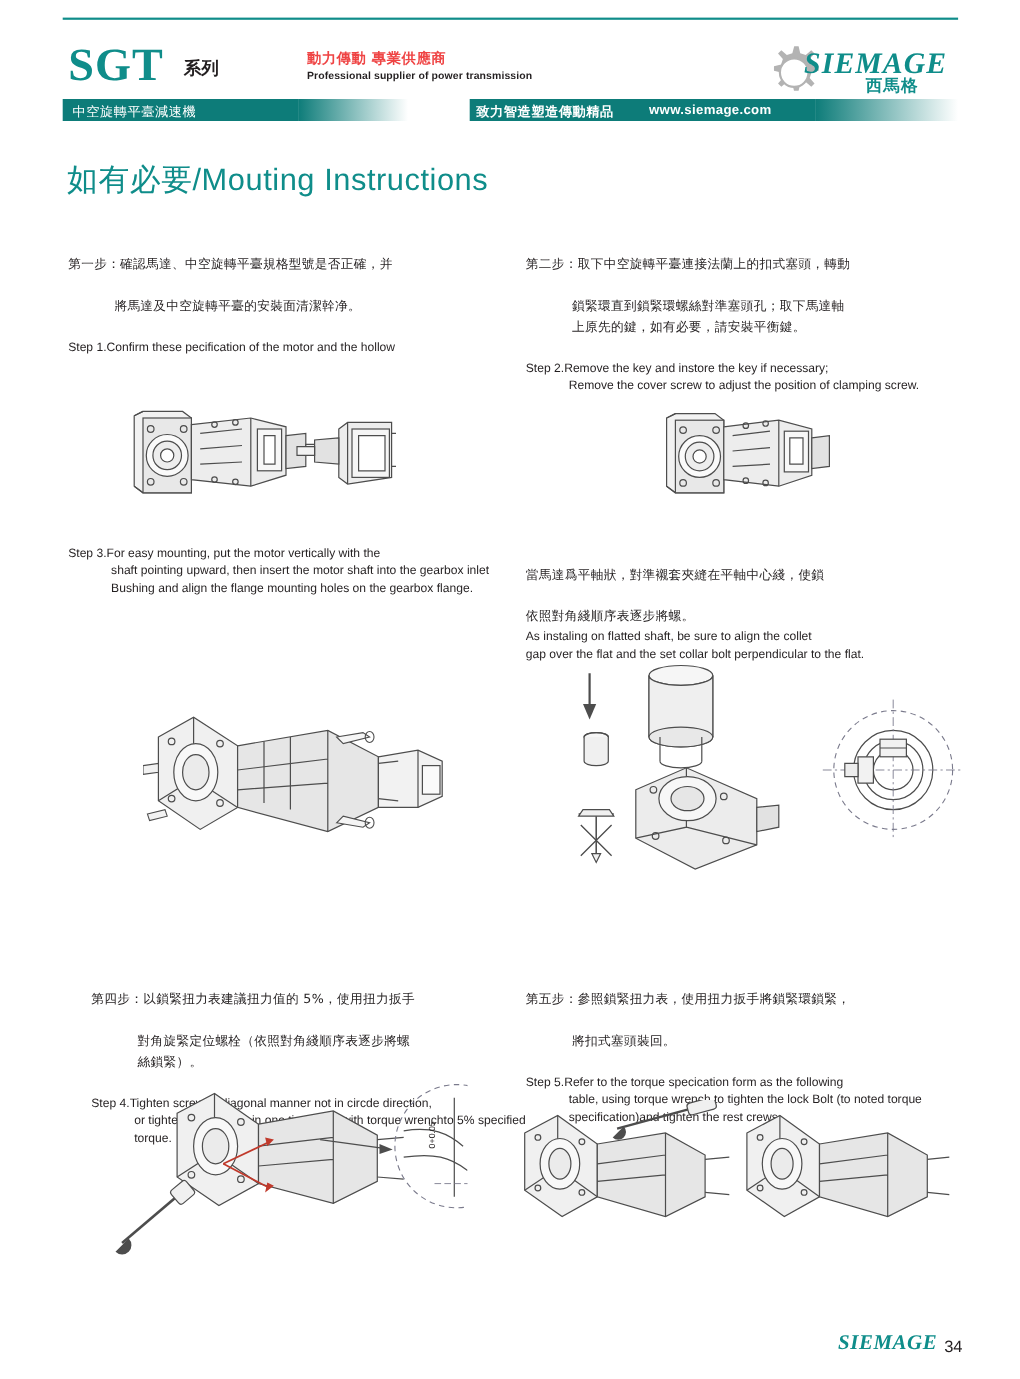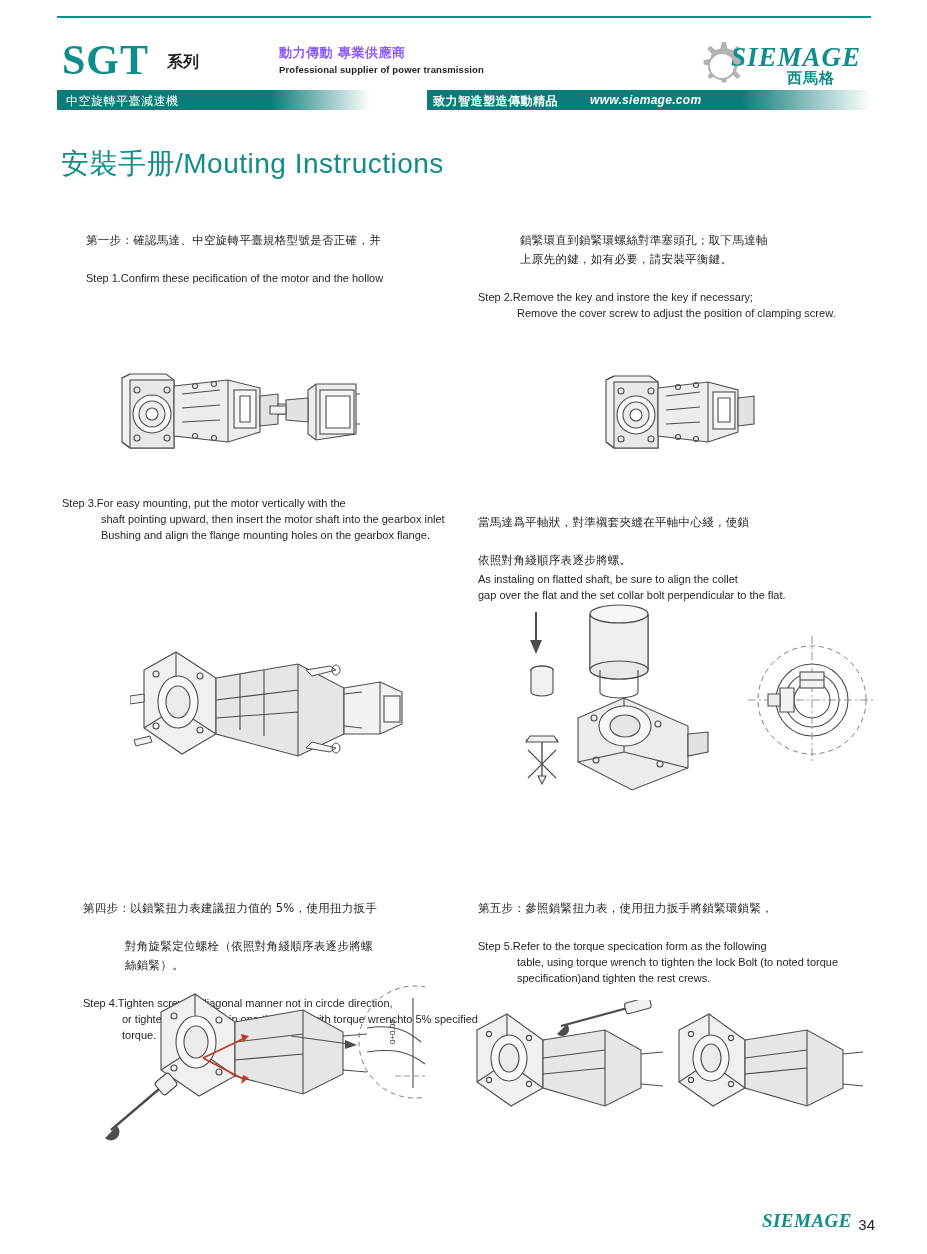--- a/index.html
+++ b/index.html
@@ -57,21 +57,21 @@
     font-size: 16px;
     color: #231f20;
   }
   .slogan-cn {
     position: absolute;
     left: 222px;
     top: 10px;
     font-family: "DejaVu Sans", sans-serif;
     font-weight: bold;
     font-size: 13px;
-    color: #8b5cf6;
+    color: #ef4444;
     letter-spacing: 0.5px;
   }
   .slogan-en {
     position: absolute;
     left: 222px;
     top: 30px;
     font-size: 9.5px;
     font-weight: bold;
     color: #231f20;
     letter-spacing: 0.1px;
@@ -173,21 +173,20 @@
   }
   .bar-url {
     position: absolute;
     left: 533px;
     top: 3px;
     font-size: 12px;
     font-weight: bold;
     color: #ffffff;
     letter-spacing: 0.3px;
     z-index: 3;
-    font-style: italic;
   }
 
   
   .page-title {
     position: absolute;
     left: 61px;
     top: 145px;
     font-family: "DejaVu Sans", sans-serif;
     font-size: 28px;
     color: #0f8d8a;
@@ -291,34 +290,36 @@
     <div class="bar-left"></div>
     <div class="bar-grad"></div>
     <div class="bar-right"></div>
     <div class="bar-fade-right"></div>
     <div class="bar-left-text">中空旋轉平臺減速機</div>
     <div class="bar-right-text">致力智造塑造傳動精品</div>
     <div class="bar-url">www.siemage.com</div>
   </div>
 
   <div class="page-title">
-    <span>安裝手册</span><span class="en">/</span><span class="en">Mouting Instructions</span>
-  </div>
-
-  <div class="step" style="left:62px; top:212px; width:390px;margin-left:24px;">
+    <span>如有必要</span><span class="en">/</span><span class="en">Mouting Instructions</span>
+  </div>
+
+  <div class="step" style="left:62px; top:212px; width:390px;">
     <div class="cn">
       <span class="first">第一步：確認馬達、中空旋轉平臺規格型號是否正確，并</span>
+      <span class="ind">將馬達及中空旋轉平臺的安裝面清潔幹净。</span>
     </div>
     <div class="en">
       <span class="first">Step 1.Confirm these pecification of the motor and the hollow</span>
     </div>
   </div>
 
   <div class="step" style="left:478px; top:212px; width:395px;">
     <div class="cn">
+      <span class="first">第二步：取下中空旋轉平臺連接法蘭上的扣式塞頭，轉動</span>
       <span class="ind">鎖緊環直到鎖緊環螺絲對準塞頭孔；取下馬達軸
 上原先的鍵，如有必要，請安裝平衡鍵。</span>
     </div>
     <div class="en">
       <span class="first">Step 2.Remove the key and instore the key if necessary;</span>
       <span class="ind">Remove the cover screw to adjust the position of
 clamping screw.</span>
     </div>
   </div>
 
@@ -510,20 +511,21 @@
     <div class="en">
       <span class="first">Step 4.Tighten screw in diagonal manner not in circde direction,</span>
       <span class="ind">or tighten single crew in one time. And with torque
 wrenchto 5% specified torque.</span>
     </div>
   </div>
 
   <div class="step" style="left:478px; top:880px; width:400px;">
     <div class="cn">
       <span class="first">第五步：參照鎖緊扭力表，使用扭力扳手將鎖緊環鎖緊，</span>
+      <span class="ind">將扣式塞頭裝回。</span>
     </div>
     <div class="en">
       <span class="first">Step 5.Refer to the torque specication form as the following</span>
       <span class="ind">table, using torque wrench to tighten the lock Bolt (to
 noted torque specification)and tighten the rest crews.</span>
     </div>
   </div>
 
   <div class="fig" style="left:95px; top:980px;">
     <svg width="330" height="165" viewBox="0 0 330 165">

